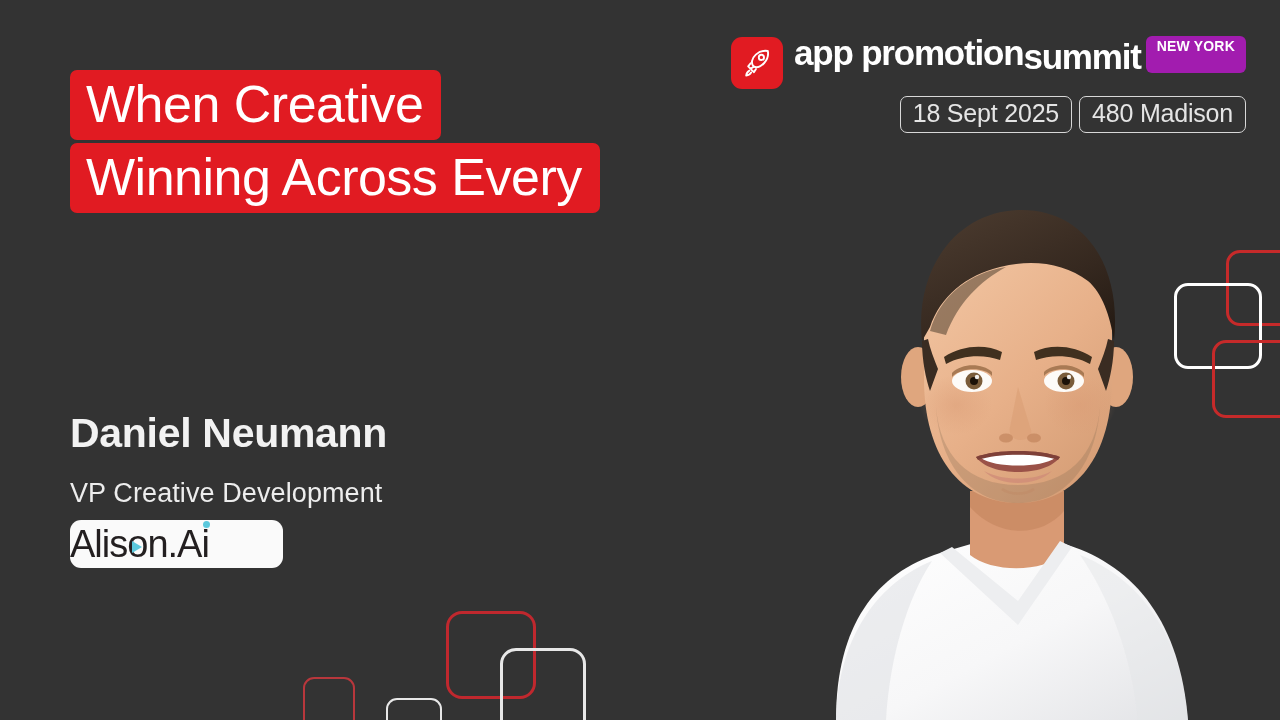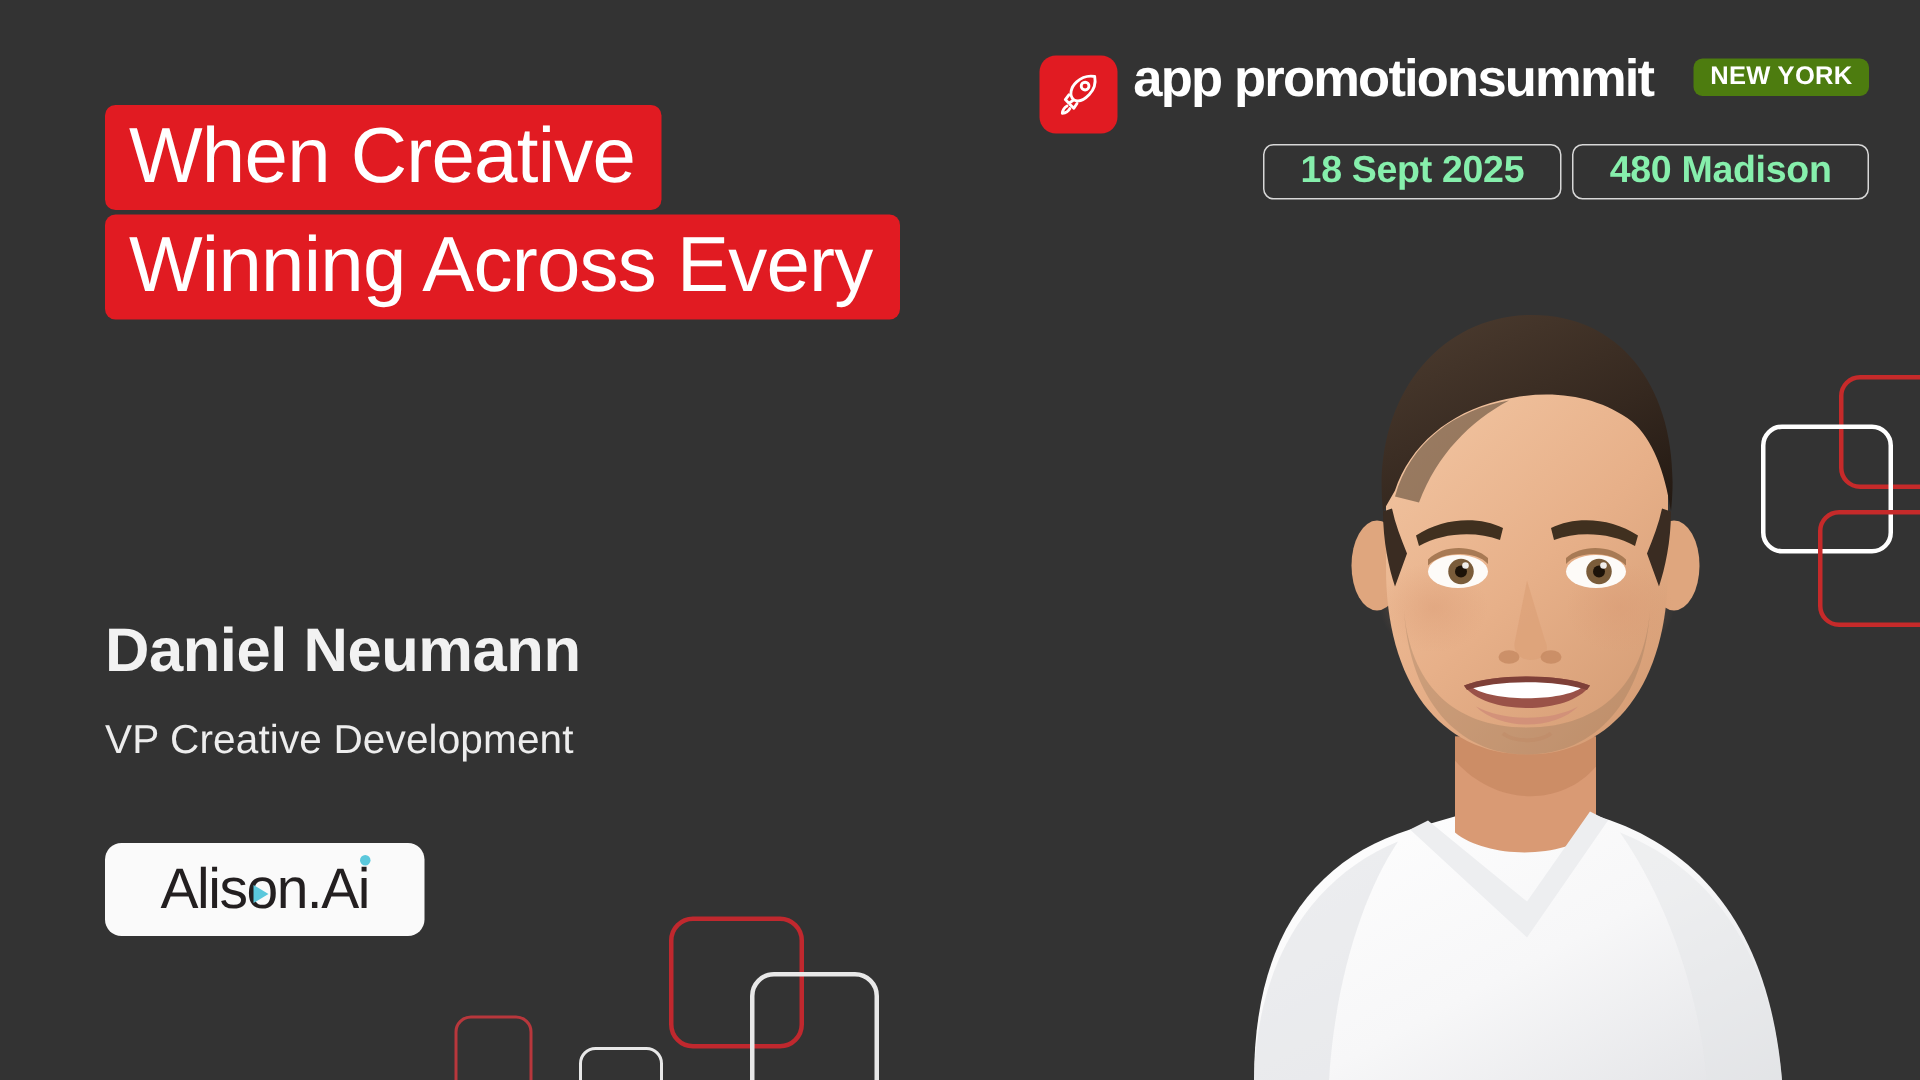--- a/index.html
+++ b/index.html
@@ -67,25 +67,25 @@
     color:#EDEDED;
     font-size:27px;
     font-weight:400;
     letter-spacing:0.1px;
     white-space:nowrap;
   }
 
   
   .company-badge {
     position:absolute;
-    left:70px; top:562px;
-    width:213px; height:62px;
+    left:70px; top:520px;
+    width:213px; height:48px;
     background:#FAFAFA;
     border-radius:11px;
-    display:flex; align-items:center; justify-content:center;
+    display:flex; align-items:center; justify-content:flex-start;
   }
   .company-wordmark {
     display:flex; align-items:baseline;
     font-size:38px; font-weight:400;
     color:#231F20;
     letter-spacing:-1px;
     position:relative;
   }
   .cw-seg { position:relative; }
   .cw-o-wrap { position:relative; display:inline-block; }
@@ -121,42 +121,42 @@
     border-radius:11px;
     display:flex; align-items:center; justify-content:center;
     flex:none;
     margin-top:1px;
   }
   .logo-words { display:flex; flex-direction:row; line-height:0.95; }
   .logo-line1 {
     color:#FFFFFF; font-size:35px; font-weight:700;
     letter-spacing:-1.2px;
   }
-  .logo-line2 { display:flex; align-items:center; gap:27px; }
+  .logo-line2 { display:flex; align-items:center; gap:5px; }
   .logo-summit {
     color:#FFFFFF; font-size:35px; font-weight:700;
     letter-spacing:-1.2px;
   }
   .city-badge {
-    background:#4d7c0f; color:#FFFFFF;
-    font-size:17px; font-weight:700;
+    background:#a21caf; color:#FFFFFF;
+    font-size:14px; font-weight:700;
     letter-spacing:0.2px;
-    padding:4px 11px 5px;
+    padding:4px 11px 20px;
     border-radius:6px;
     margin-bottom:3px;
   }
   .pill-row { display:flex; gap:7px; }
   .pill {
     border:1.6px solid #D8D8D8;
     border-radius:7px;
-    color:#86efac;
+    color:#e5e5e5;
     font-size:25px;
-    font-weight:700;
+    font-weight:400;
     letter-spacing:-0.2px;
-    padding:2px 24px 4px;
+    padding:2px 12px 4px;
     white-space:nowrap;
   }
 </style>
 </head>
 <body>
 
 <div class="deco deco-right-red-top"></div>
 <div class="deco deco-right-white"></div>
 <div class="deco deco-right-red-bot"></div>
 

